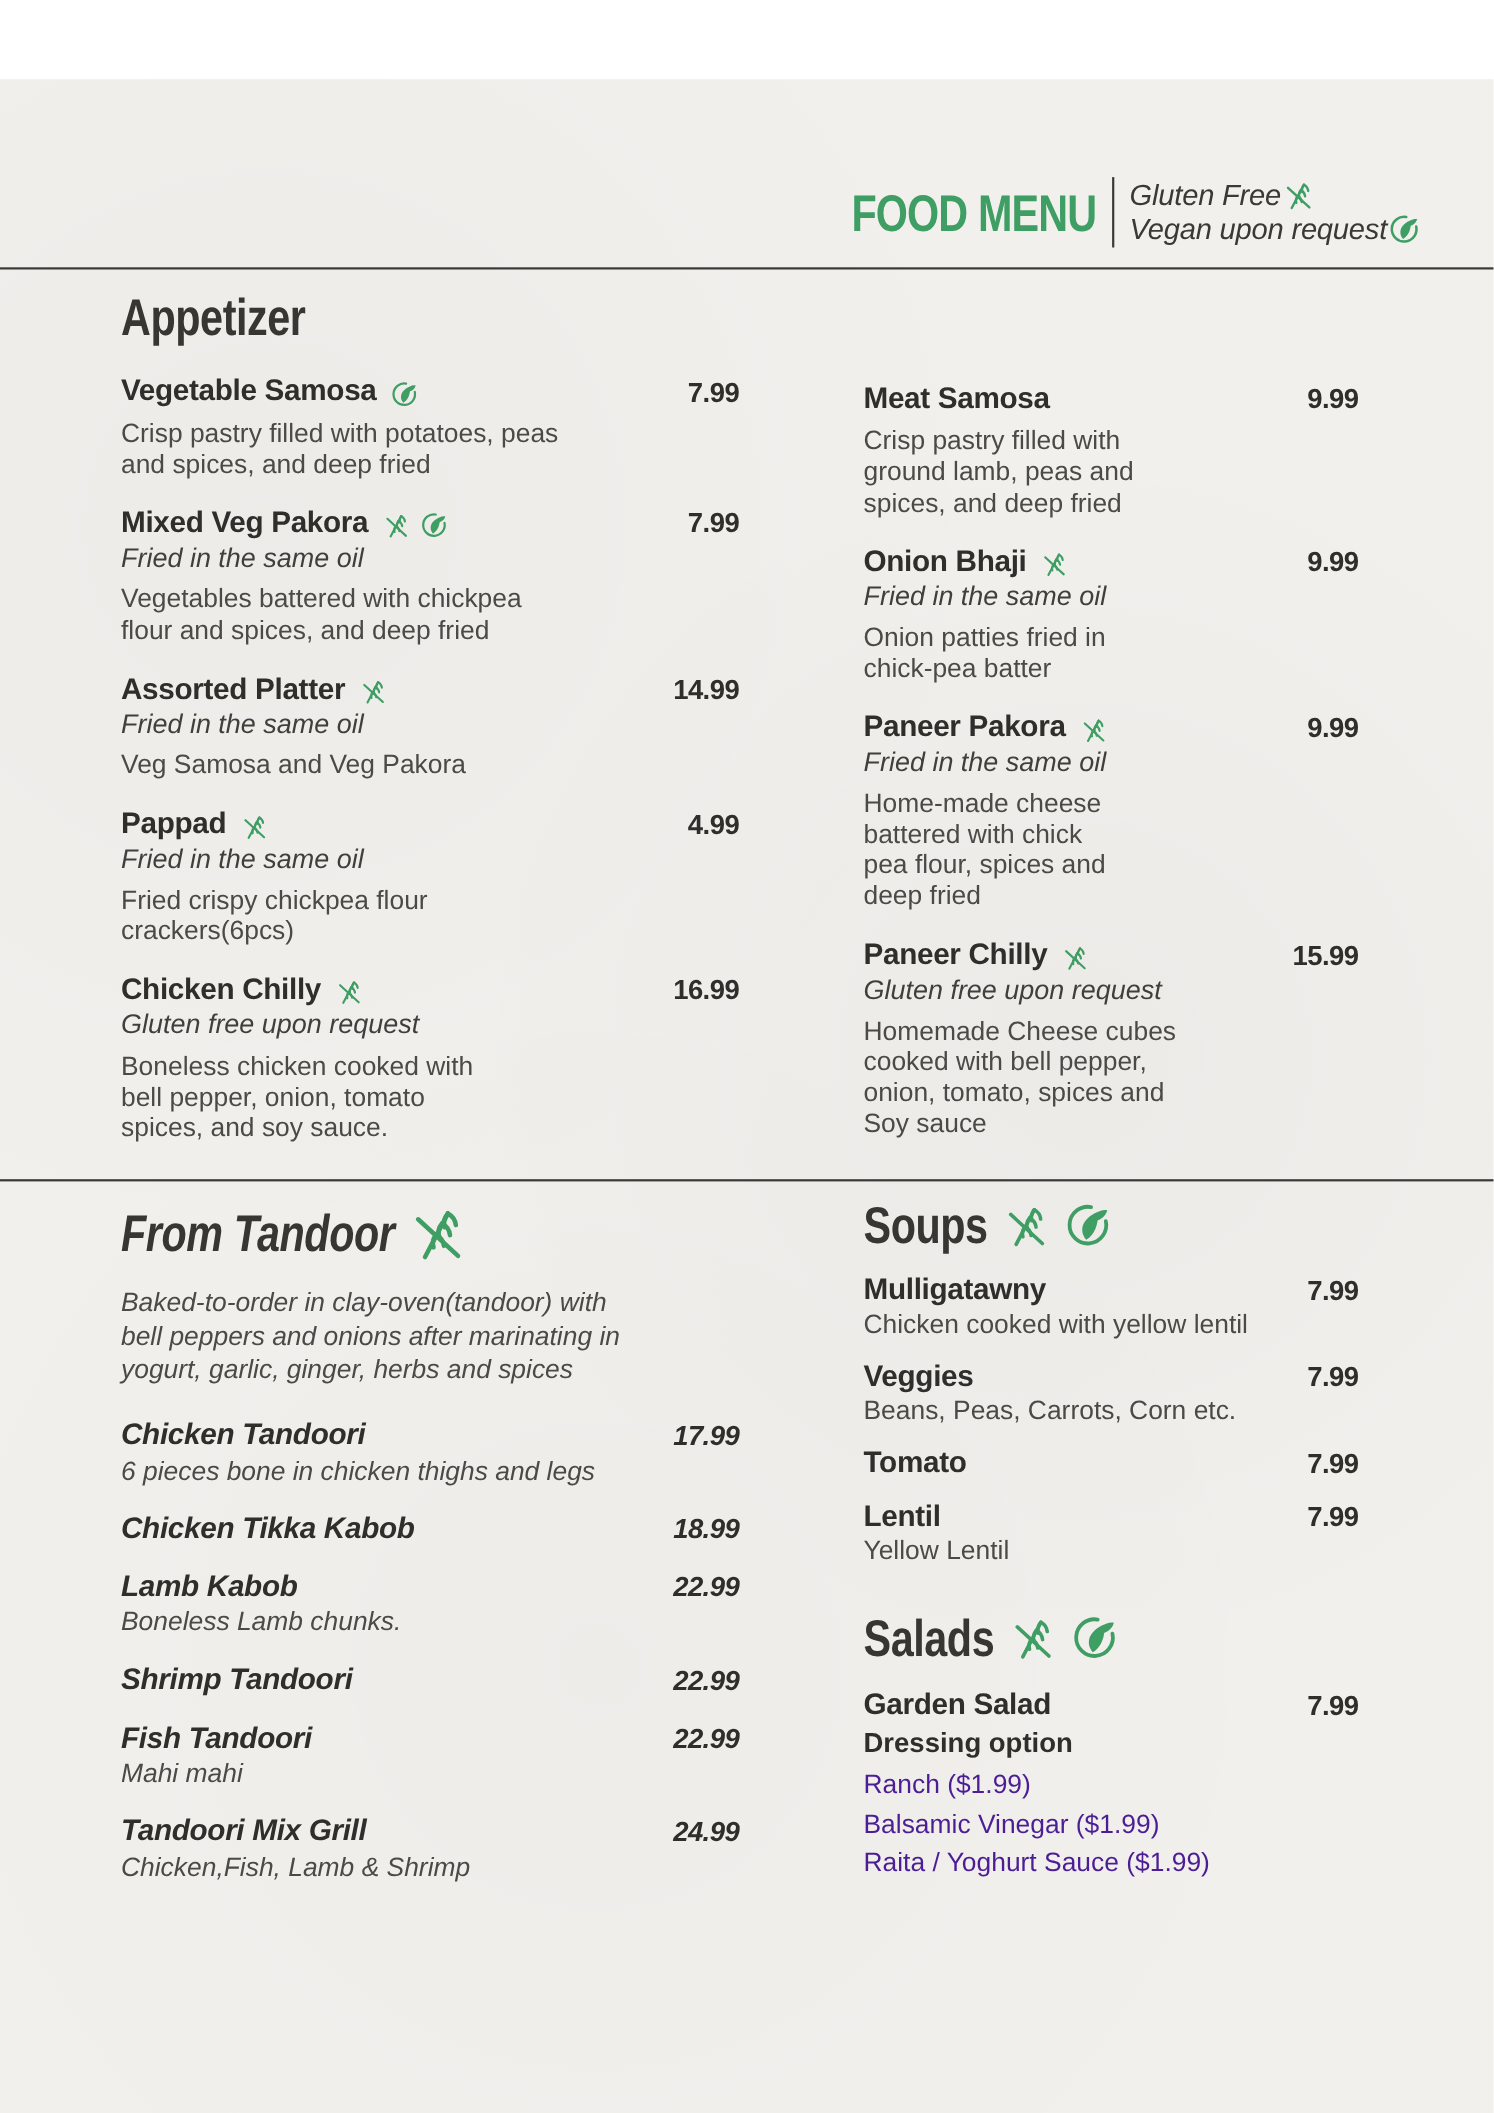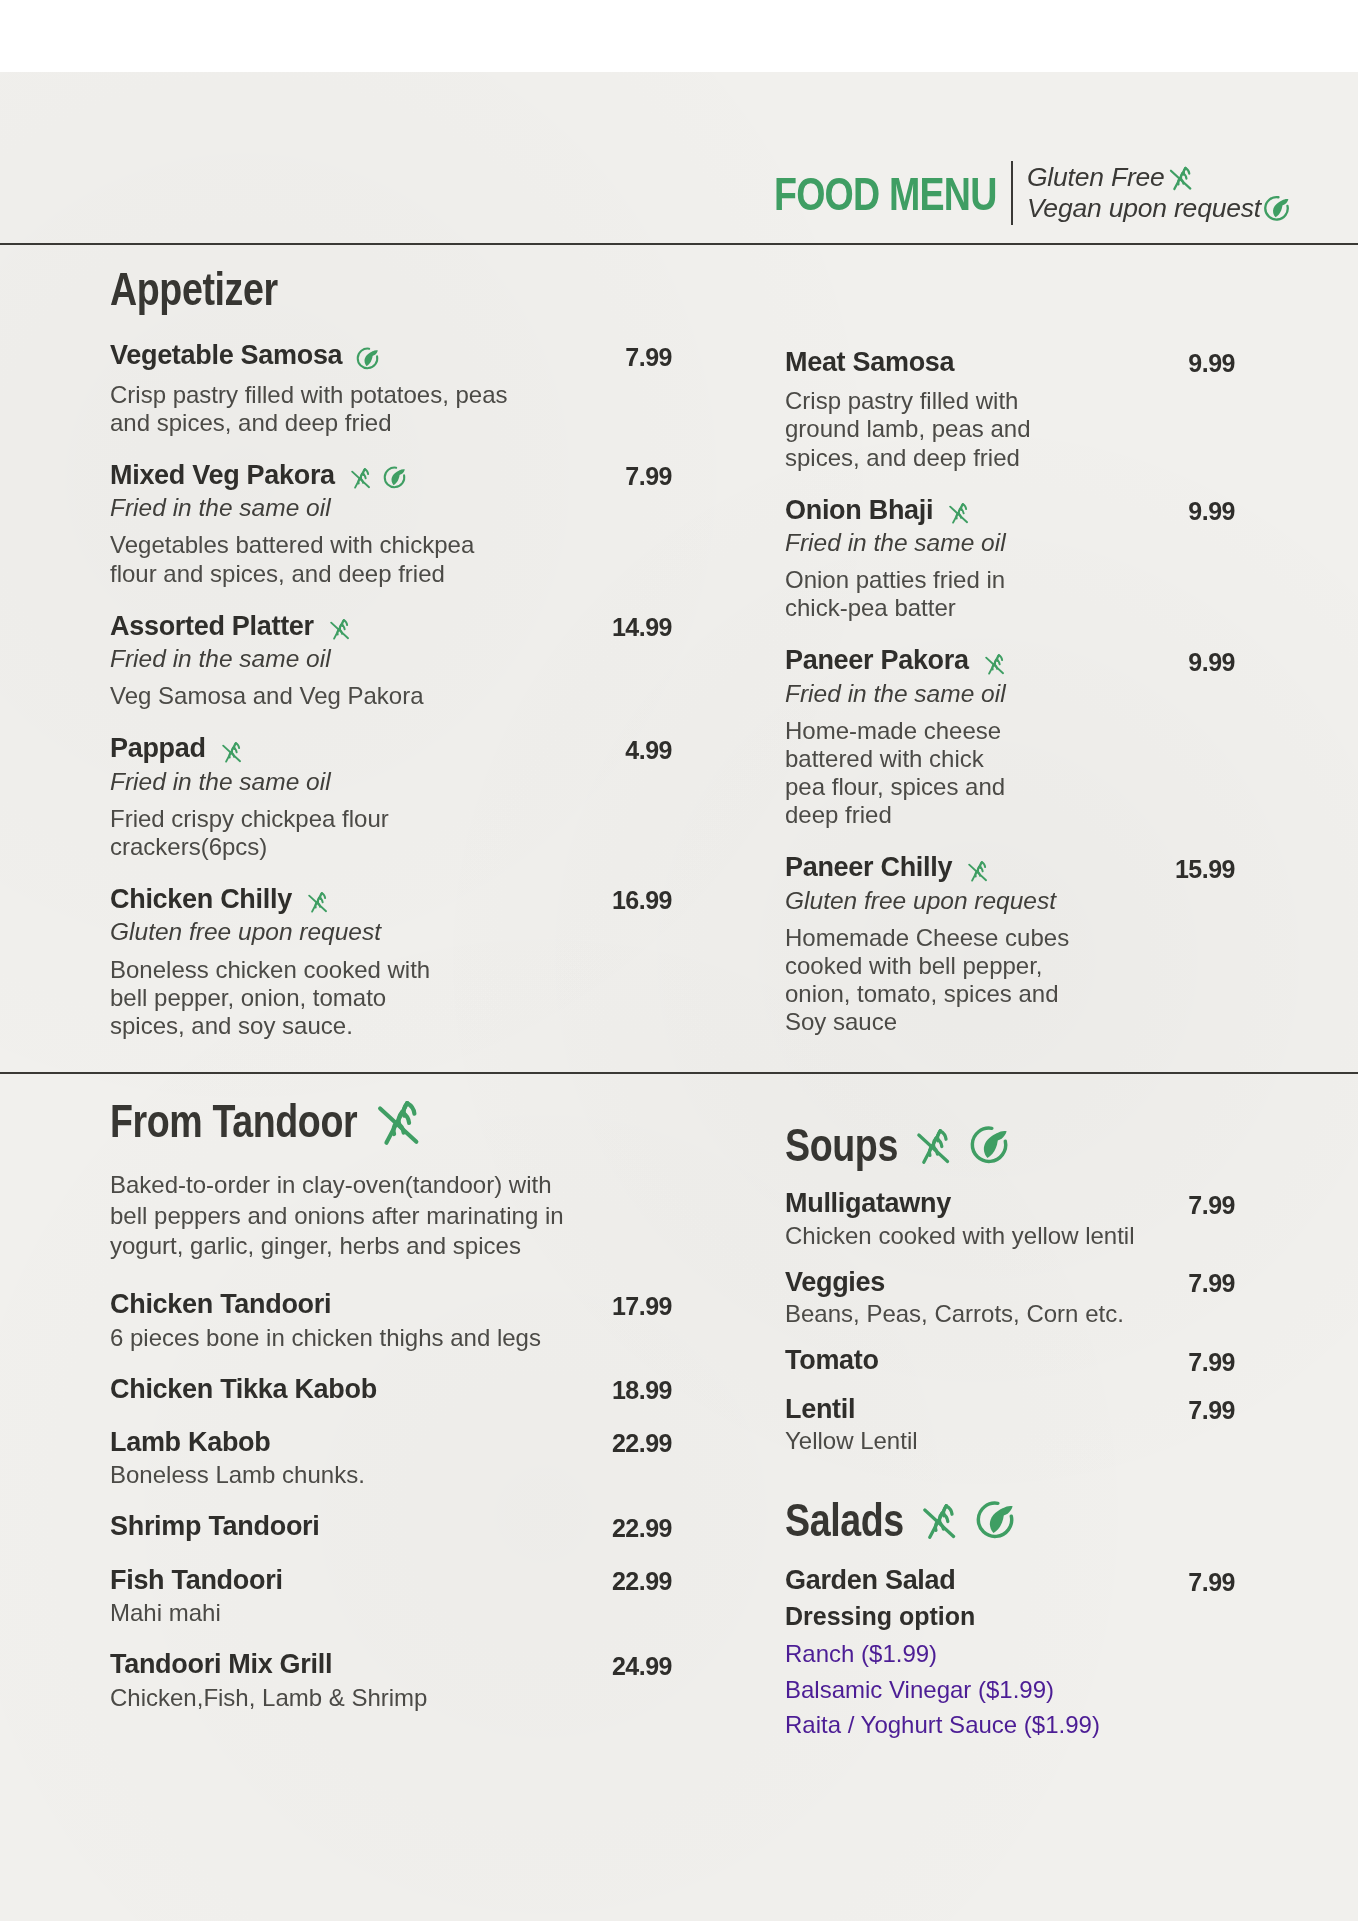--- a/index.html
+++ b/index.html
@@ -20,22 +20,22 @@
   .legend-row .txt{font-size:26.5px;font-style:italic;color:#3a3936;letter-spacing:-0.2px;}
   .legend-row .icn svg{width:31px;height:31px;}
   
   .rule{position:absolute;left:0;width:100%;height:2px;background:#3a3935;}
   .rule-1{top:243px;}
   .rule-2{top:1072px;}
   
   .colbox{position:absolute;}
   #top-left{left:110px;top:264px;width:562px;}
   #top-right{left:785px;top:264px;width:450px;}
-  #bottom-left{left:110px;top:1092px;width:562px;}
-  #bottom-right{left:785px;top:1120px;width:450px;}
+  #bottom-left{left:110px;top:1092px;width:562px;font-style:italic;}
+  #bottom-right{left:785px;top:1089px;width:450px;}
   
   .cnd{display:inline-block;white-space:nowrap;}
   .cnd>span{display:inline-block;transform:scaleX(0.8);transform-origin:left center;}
   .sec-head{display:flex;align-items:center;gap:12px;margin-bottom:26px;}
   .sec-title{font-size:47px;font-weight:700;letter-spacing:-0.5px;color:#373632;line-height:1.05;
              text-shadow:0.5px 0.5px 0 rgba(241,240,237,0.35);text-align:center;}
   .sec-head .icn svg{width:46px;height:46px;}
   .sec-from-tandoor .sec-head .icn svg{width:58px;height:58px;}
   .continued{padding-top:82px;}
   .intro{font-size:24px;color:#4b4a46;line-height:1.28;margin:-6px 0 26px 0;}

